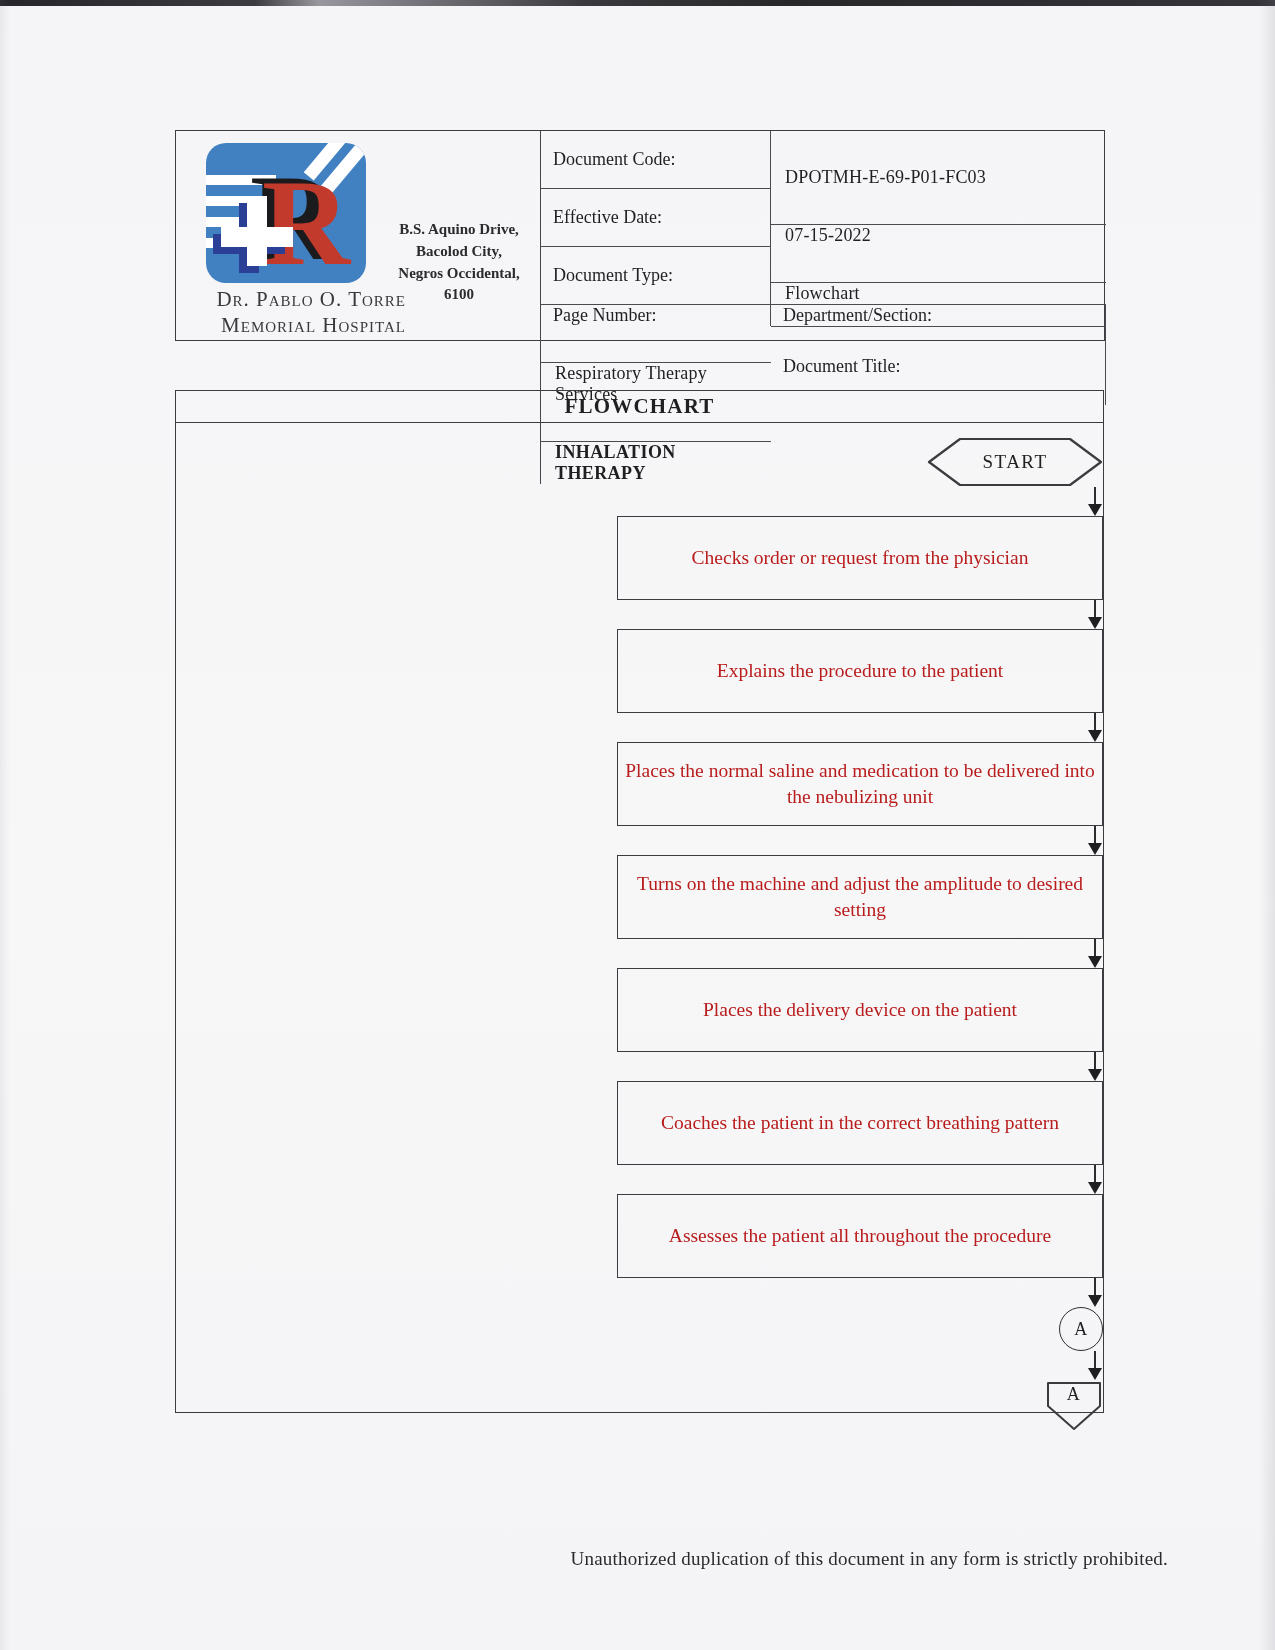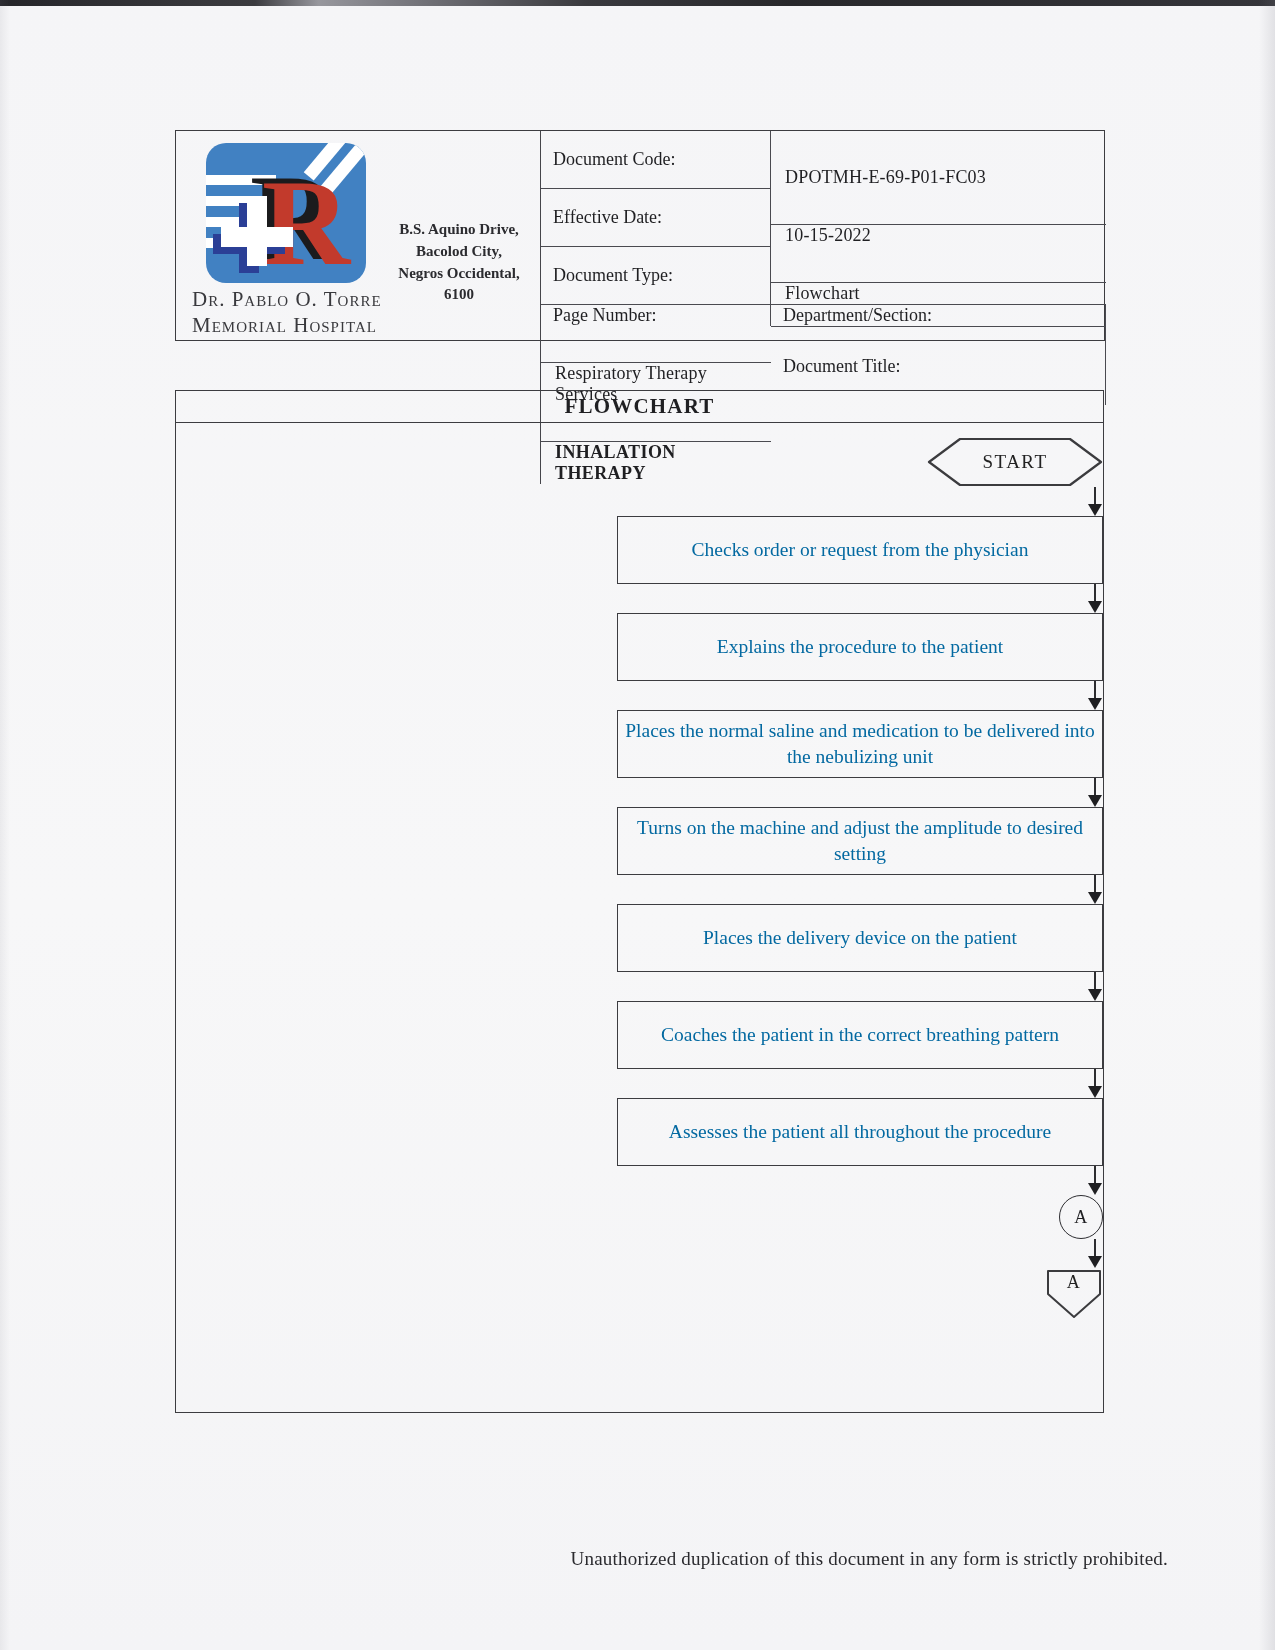--- a/index.html
+++ b/index.html
@@ -24,21 +24,21 @@
   }
   .logo-cell{grid-column:1;grid-row:1/7;position:relative;border-right:1.3px solid #45454a;}
   .cell{display:flex;align-items:center;font-size:18px;box-sizing:border-box;
     border-top:1.2px solid #4a4a50;}
   .cell.no-top{border-top:none;}
   .lbl-cell{border-right:1.2px solid #4a4a50;padding-left:12px;}
   .val-cell{padding-left:14px;letter-spacing:.2px;margin-top:36px;}
   .val-cell.bold{font-weight:bold;letter-spacing:.4px;}
 
   .logo-art{position:absolute;left:30px;top:12px;}
-  .hospital-name{position:absolute;left:16px;top:156px;width:230px;text-align:left;
+  .hospital-name{position:absolute;left:0;top:156px;width:230px;text-align:right;
     font-variant:small-caps;color:#39393d;line-height:1.22;font-size:21px;letter-spacing:1px;}
   .hospital-name span{display:block;}
   .address{position:absolute;left:208px;top:88px;width:150px;text-align:center;
     font-weight:bold;font-size:15px;line-height:1.45;color:#2b2b2f;}
   .address span{display:block;}
 
   
   .flow-container{position:absolute;left:175px;top:390px;width:929px;height:1023px;
     border:1.7px solid #3c3c40;box-sizing:border-box;}
   .flow-title{height:32px;border-bottom:1.6px solid #3c3c40;display:flex;align-items:center;
@@ -49,23 +49,23 @@
   .flow-hex{margin-top:14px;position:relative;width:176px;height:50px;flex:none;}
   .flow-hex svg{position:absolute;inset:0;}
   .shape-label{position:absolute;inset:0;display:flex;align-items:center;justify-content:center;
     font-size:19px;letter-spacing:1.5px;color:#222;}
 
   .flow-arrow{flex:none;height:29px;display:flex;flex-direction:column;align-items:center;width:16px;}
   .flow-arrow .shaft{width:2px;flex:1;background:#2d2d30;}
   .flow-arrow .head{width:0;height:0;border-left:7px solid transparent;border-right:7px solid transparent;
     border-top:12px solid #1f1f22;}
 
-  .flow-box{flex:none;width:486px;height:68px;border:1.6px solid #3c3c40;box-sizing:border-box;
+  .flow-box{flex:none;width:486px;height:84px;border:1.6px solid #3c3c40;box-sizing:border-box;
     display:flex;align-items:center;justify-content:center;text-align:center;
-    font-size:19.5px;line-height:1.32;padding:0 7px;color:#0369a1;}
+    font-size:19.5px;line-height:1.32;padding:0 7px;color:#b91c1c;}
 
   .flow-circle{flex:none;width:44px;height:44px;border:1.9px solid #2e2e32;border-radius:50%;
     display:flex;align-items:center;justify-content:center;font-size:18px;letter-spacing:.5px;box-sizing:border-box;}
 
   .flow-pent{flex:none;position:relative;width:58px;height:52px;}
   .flow-pent svg{position:absolute;inset:0;}
   .flow-pent .shape-label{align-items:flex-start;padding-top:4px;font-size:18px;}
 
   .footer{position:absolute;top:1548px;right:107px;font-size:19px;color:#2a2a2e;letter-spacing:.2px;}
 </style>
@@ -117,21 +117,21 @@
         <span>B.S. Aquino Drive,</span>
         <span>Bacolod City,</span>
         <span>Negros Occidental,</span>
         <span>6100</span>
       </div>
     </div>
 
     <div class="cell lbl-cell no-top">Document Code:</div>
     <div class="cell val-cell no-top">DPOTMH-E-69-P01-FC03</div>
     <div class="cell lbl-cell">Effective Date:</div>
-    <div class="cell val-cell">10-15-2022</div>
+    <div class="cell val-cell">07-15-2022</div>
     <div class="cell lbl-cell">Document Type:</div>
     <div class="cell val-cell">Flowchart</div>
     <div class="cell lbl-cell">Page Number:</div>
     <div class="cell lbl-cell">Department/Section:</div>
     <div class="cell val-cell">Respiratory Therapy Services</div>
     <div class="cell lbl-cell">Document Title:</div>
     <div class="cell val-cell bold">INHALATION THERAPY</div>
   </div>
 
   <div class="flow-container">

